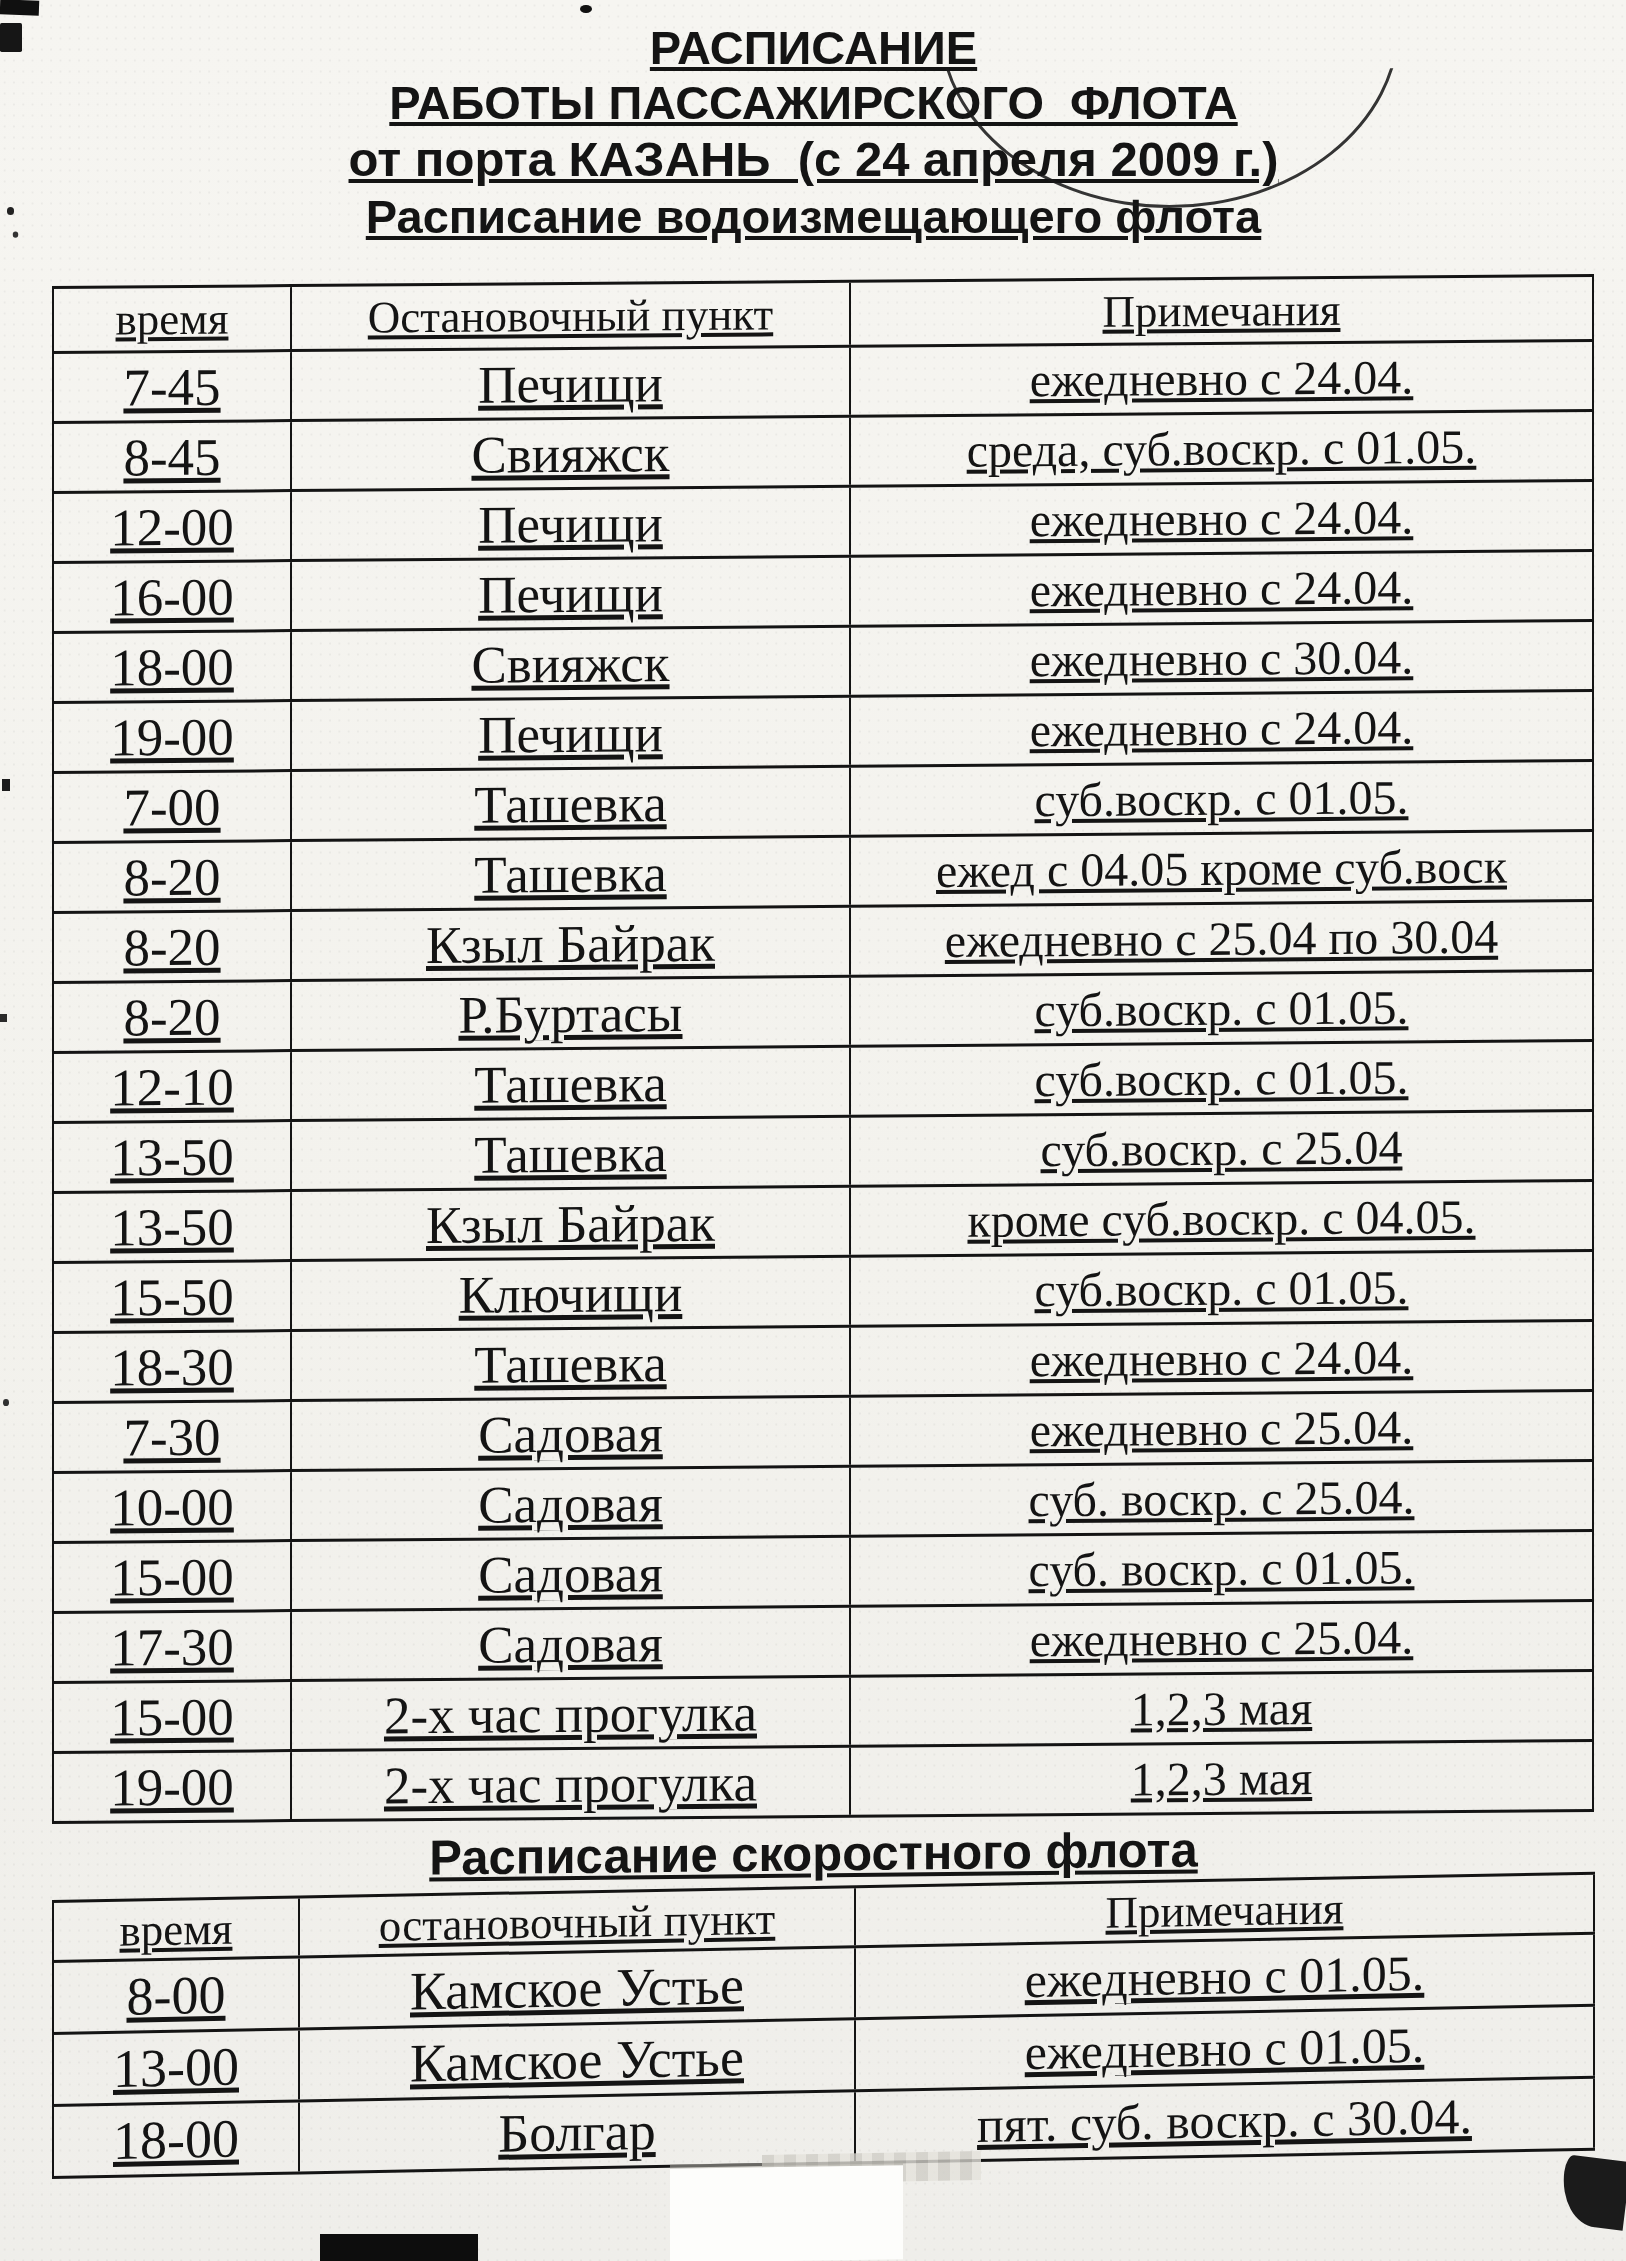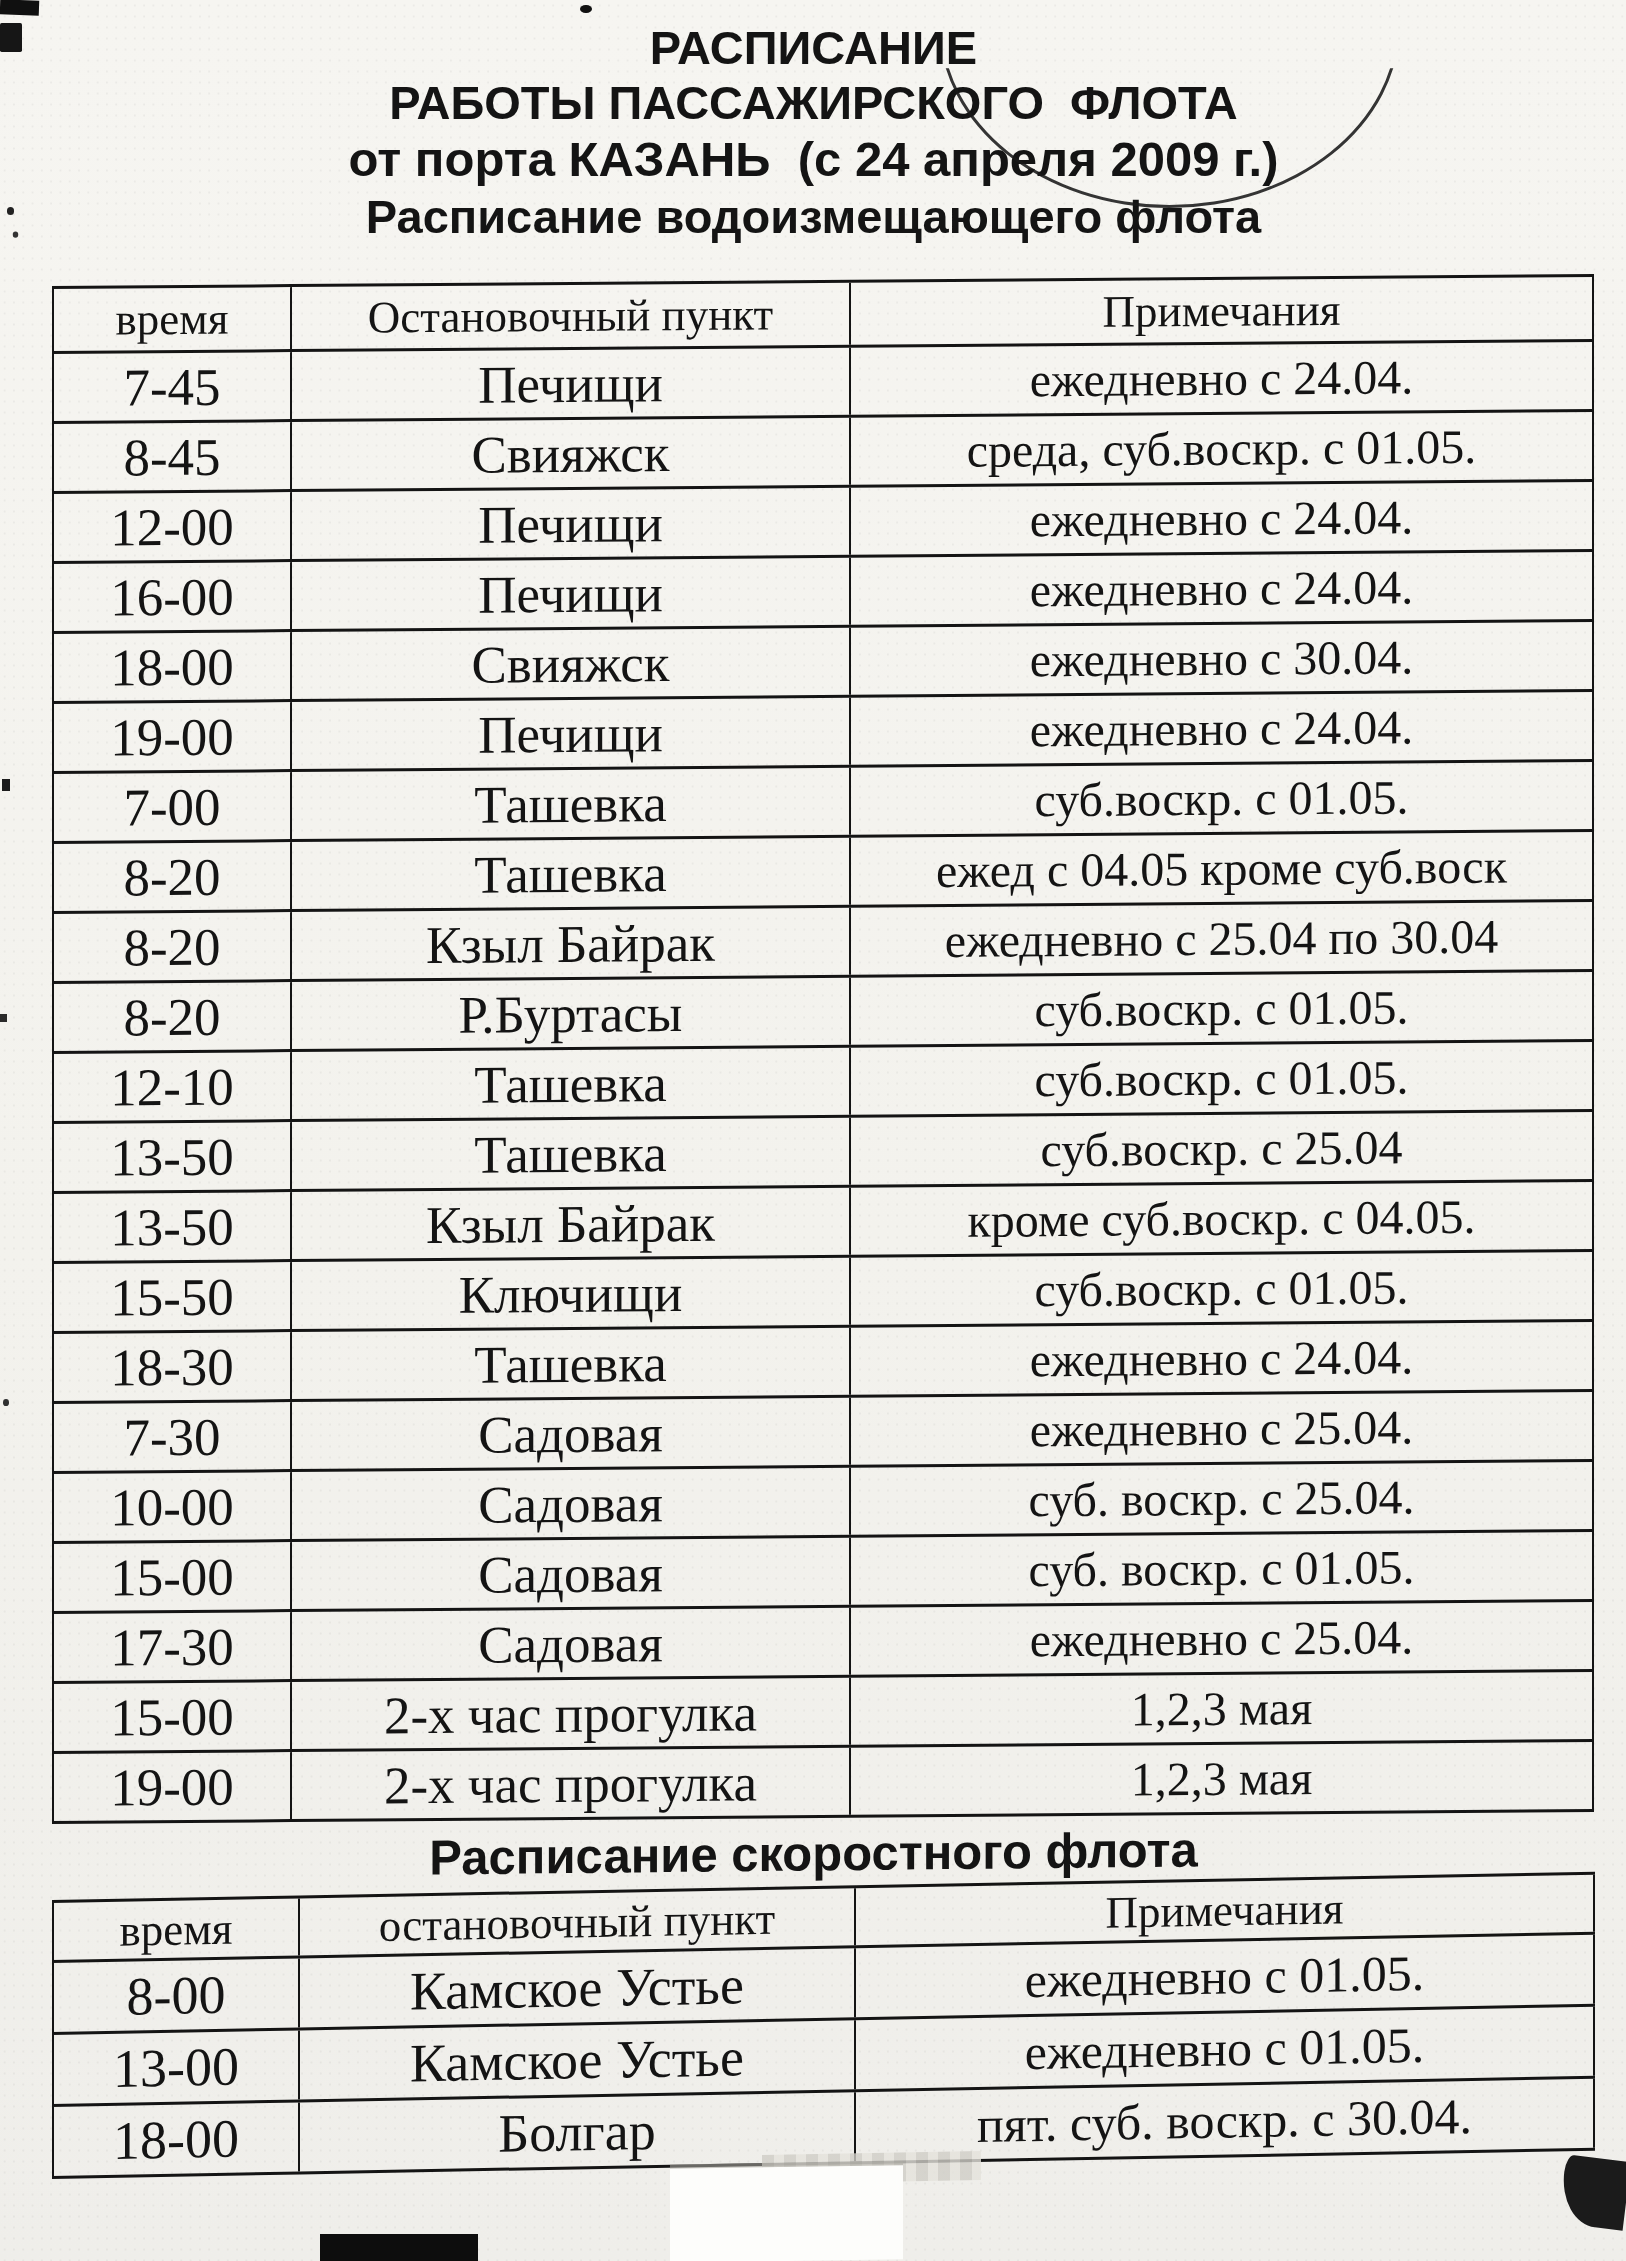--- a/index.html
+++ b/index.html
@@ -7,21 +7,21 @@
     --paper:#f4f3ee;
   }
   html,body{margin:0;padding:0;}
   body{
     width:1627px;height:2261px;
     background:linear-gradient(180deg,#f6f5f1 0%,#f3f2ed 55%,#efeeea 100%);
     position:relative;overflow:hidden;
     font-family:"Liberation Serif",serif;
     color:var(--ink);
   }
-  .page{position:absolute;inset:0;}
+  .page{position:absolute;inset:0;text-decoration:underline;}
   
   .page::before{
     content:"";position:absolute;inset:0;pointer-events:none;
     background-image:radial-gradient(rgba(0,0,0,0.045) 0.8px,transparent 1.1px);
     background-size:9.3px 11px;
   }
 
   
   .titles{
     margin-top:20px;text-align:center;

